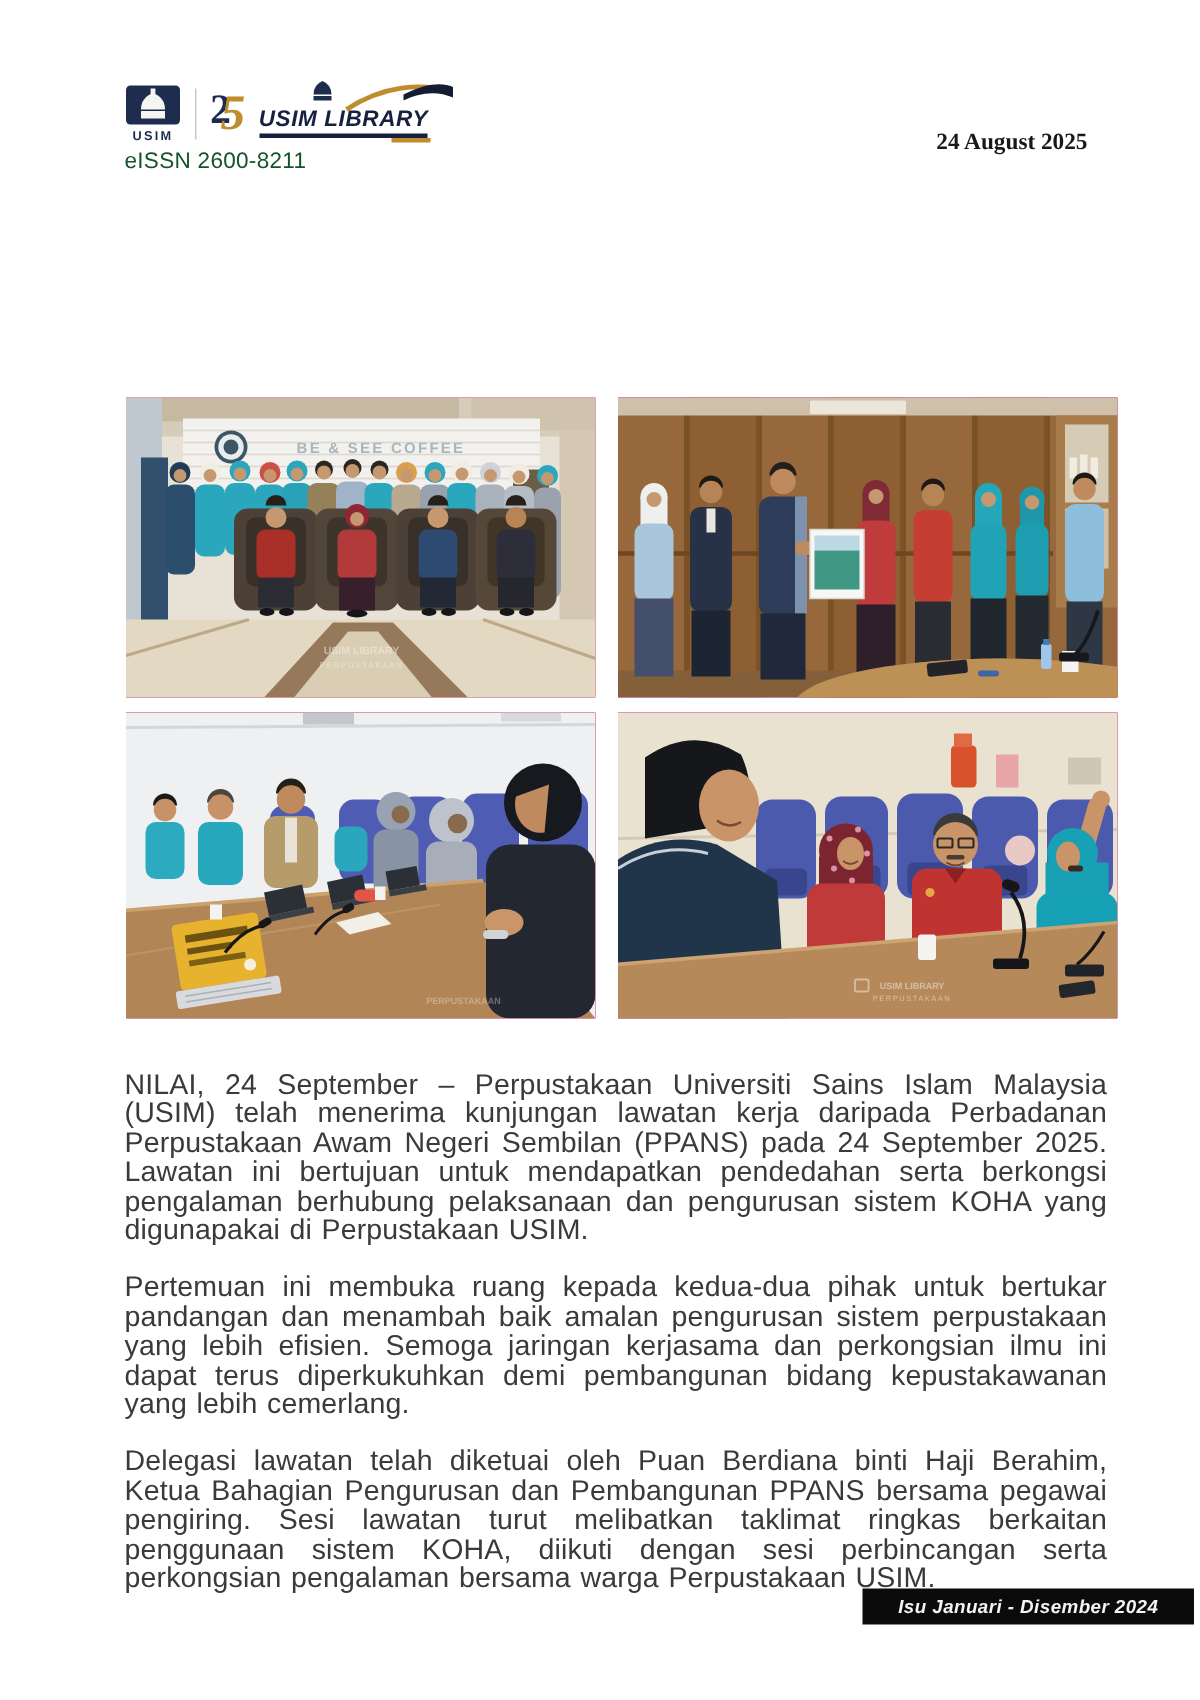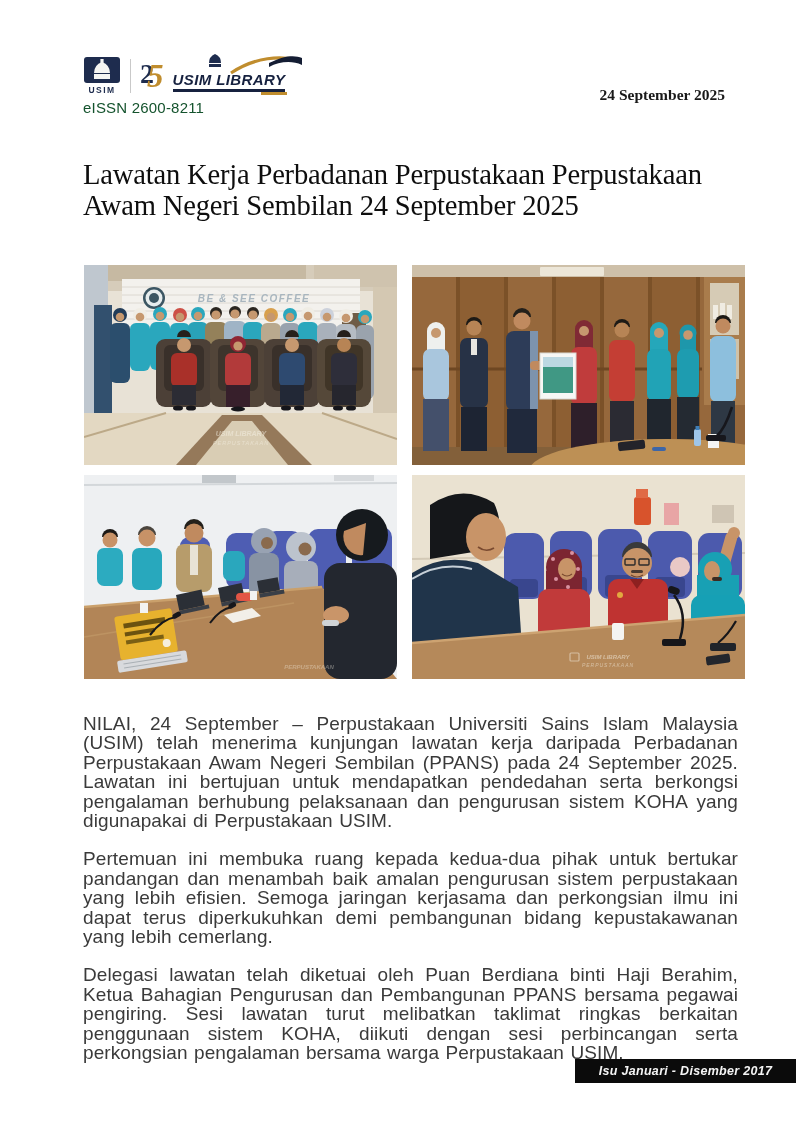--- a/index.html
+++ b/index.html
@@ -22,21 +22,21 @@
   .issue-date{position:absolute;right:75px;top:86px;font-family:"Liberation Serif",serif;
               font-weight:bold;font-size:15.5px;color:#191919;}
   
   .article-title{position:absolute;left:83px;top:160px;margin:0;font-family:"Liberation Serif",serif;
                  font-weight:400;font-size:28.6px;line-height:30.5px;color:#0e0e0e;letter-spacing:-.2px;}
   .article-title span{display:block;white-space:nowrap;}
   
   .photo-grid{position:absolute;left:84px;top:265px;width:661px;display:grid;
               grid-template-columns:313px 333px;grid-template-rows:200px 204px;
               column-gap:15px;row-gap:10px;}
-  .photo{margin:0;padding:0;overflow:hidden;background:#be185d;font-style:italic;}
+  .photo{margin:0;padding:0;overflow:hidden;background:#be185d;}
   .photo svg{display:block;width:100%;height:100%;}
   svg text{font-family:"Liberation Sans",sans-serif;}
   
   .article-body{position:absolute;left:83px;top:714px;width:655px;}
   .article-body p{margin:0 0 19px 0;font-size:19px;line-height:19.4px;text-align:justify;
                   color:#3a3a3a;letter-spacing:.1px;word-spacing:1px;}
   
   .issue-bar{position:absolute;left:575px;top:1059px;width:221px;height:24px;background:#0b0b0b;
              display:flex;align-items:center;justify-content:center;}
   .issue-bar span{color:#f4f4f4;font-style:italic;font-size:12.5px;font-weight:600;letter-spacing:.3px;}
@@ -69,26 +69,22 @@
         <path d="M40 10 C 56 2, 66 2, 73 5 L 73 12 C 62 7, 50 9, 40 14 Z" fill="#141d33"></path>
       </svg>
       <div class="wordmark">USIM LIBRARY</div>
       <div class="wordmark-bar">
           <span class="gold-chip"></span>
         </div>
     </div>
   </div>
 
   <div class="eissn">eISSN 2600-8211</div>
-  <div class="issue-date">24 September 2025</div>
-
-  <h1 class="article-title">
-    <span>Lawatan Kerja Perbadanan Perpustakaan Perpustakaan</span>
-    <span>Awam Negeri Sembilan 24 September 2025</span>
-  </h1>
+  <div class="issue-date">24 August 2025</div>
+
 
   <div class="photo-grid">
 
     <figure class="photo">
       <svg viewBox="0 0 313 200" preserveAspectRatio="none">
         <rect width="313" height="200" fill="#e8e2d6"></rect>
         <rect width="313" height="26" fill="#d6ccba"></rect>
         <rect x="22" width="200" height="16" fill="#c6b9a2"></rect>
         <rect x="230" width="83" height="22" fill="#cfc3ae"></rect>
         <rect x="38" y="14" width="238" height="52" fill="#f3f1ed"></rect>
@@ -515,16 +511,16 @@
     </figure>
   </div>
 
   <main class="article-body">
     <p>NILAI, 24 September – Perpustakaan Universiti Sains Islam Malaysia (USIM) telah menerima kunjungan lawatan kerja daripada Perbadanan Perpustakaan Awam Negeri Sembilan (PPANS) pada 24 September 2025. Lawatan ini bertujuan untuk mendapatkan pendedahan serta berkongsi pengalaman berhubung pelaksanaan dan pengurusan sistem KOHA yang digunapakai di Perpustakaan USIM.</p>
     <p>Pertemuan ini membuka ruang kepada kedua-dua pihak untuk bertukar pandangan dan menambah baik amalan pengurusan sistem perpustakaan yang lebih efisien. Semoga jaringan kerjasama dan perkongsian ilmu ini dapat terus diperkukuhkan demi pembangunan bidang kepustakawanan yang lebih cemerlang.</p>
     <p>Delegasi lawatan telah diketuai oleh Puan Berdiana binti Haji Berahim, Ketua Bahagian Pengurusan dan Pembangunan PPANS bersama pegawai pengiring. Sesi lawatan turut melibatkan taklimat ringkas berkaitan penggunaan sistem KOHA, diikuti dengan sesi perbincangan serta perkongsian pengalaman bersama warga Perpustakaan USIM.</p>
   </main>
 
   <div class="issue-bar">
-    <span>Isu Januari - Disember 2017</span>
+    <span>Isu Januari - Disember 2024</span>
   </div>
 
 </div>
 
 </body></html>

